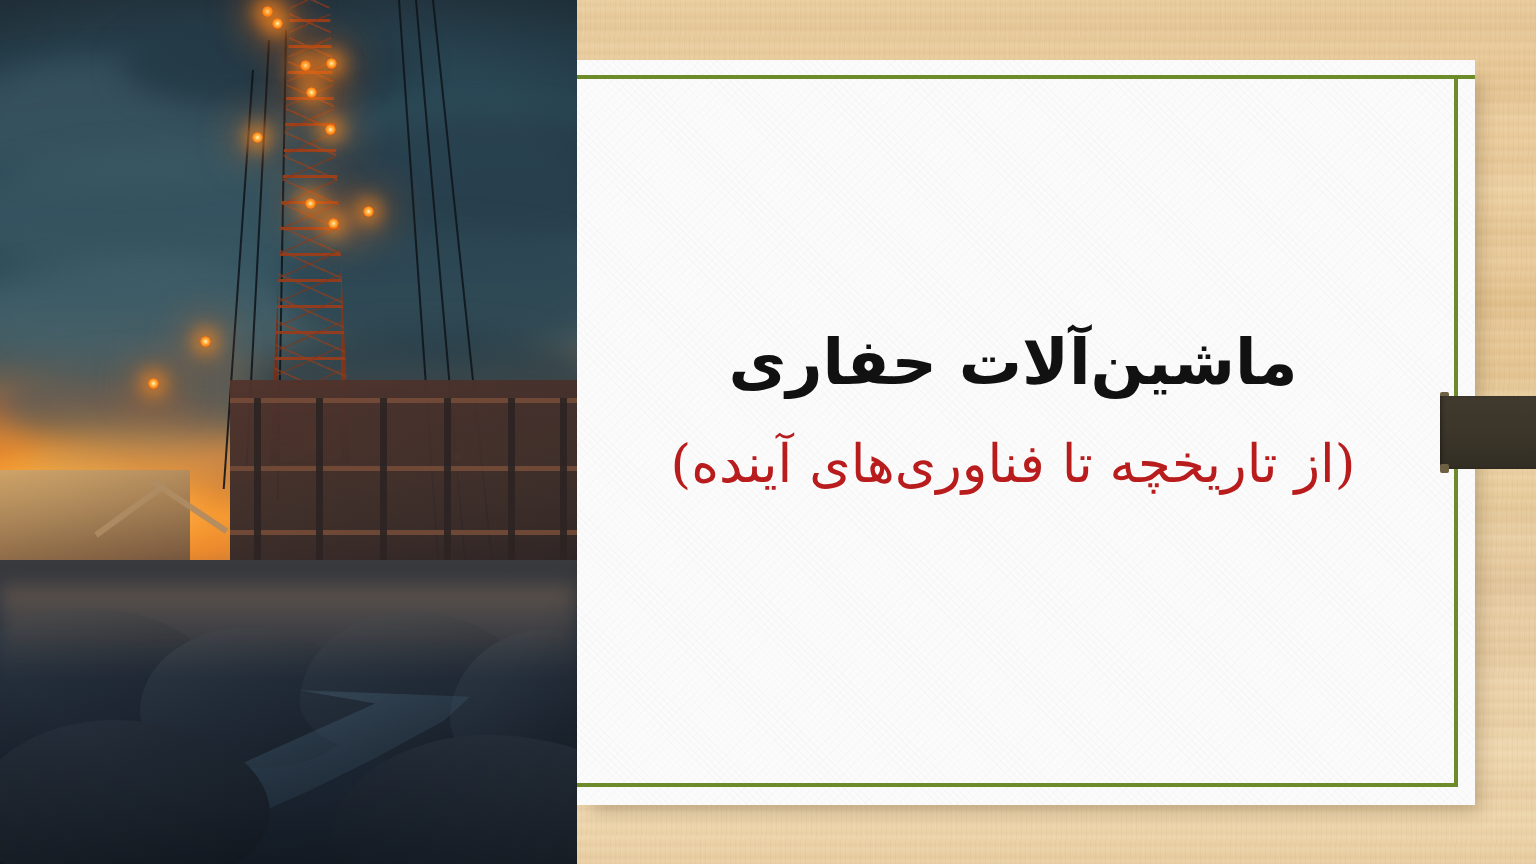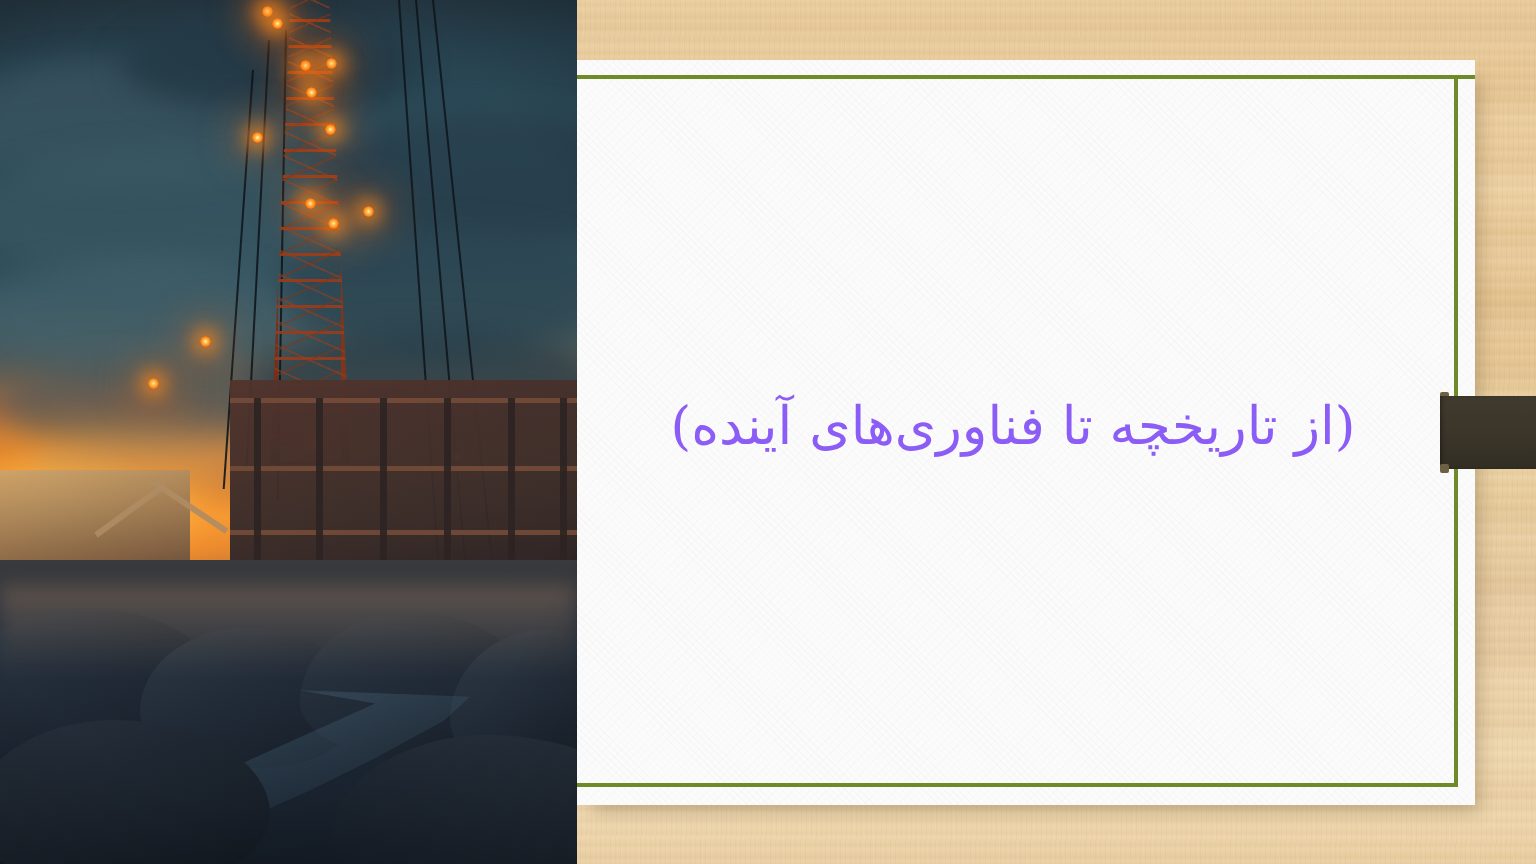--- a/index.html
+++ b/index.html
@@ -230,21 +230,21 @@
     color:#111111;
     text-align:center;
     letter-spacing:0px;
     white-space:nowrap;
   }
   .slide-subtitle {
     font-family:"DejaVu Serif","Liberation Serif",serif;
     font-weight:400;
     font-size:53px;
     line-height:1.35;
-    color:#8b5cf6;
+    color:#b91c1c;
     text-align:center;
     margin-top:26px;
     white-space:nowrap;
   }
 
   
   .ribbon {
     position:absolute;
     left:1440px; top:396px;
     width:96px; height:73px;
@@ -356,20 +356,21 @@
     <div class="photo-vignette"></div>
   </div>
 
   <div class="card">
     <div class="card-texture"></div>
     <div class="card-rule-top"></div>
     <div class="card-rule-right"></div>
     <div class="card-rule-bottom"></div>
 
     <div class="title-block">
+      <div class="slide-title">ماشین‌آلات حفاری</div>
       <div class="slide-subtitle">(از تاریخچه تا فناوری‌های آینده)</div>
     </div>
   </div>
 
   <div class="ribbon-cap-top"></div>
   <div class="ribbon"></div>
   <div class="ribbon-shadow"></div>
   <div class="ribbon-cap-bottom"></div>
 
 </div>

